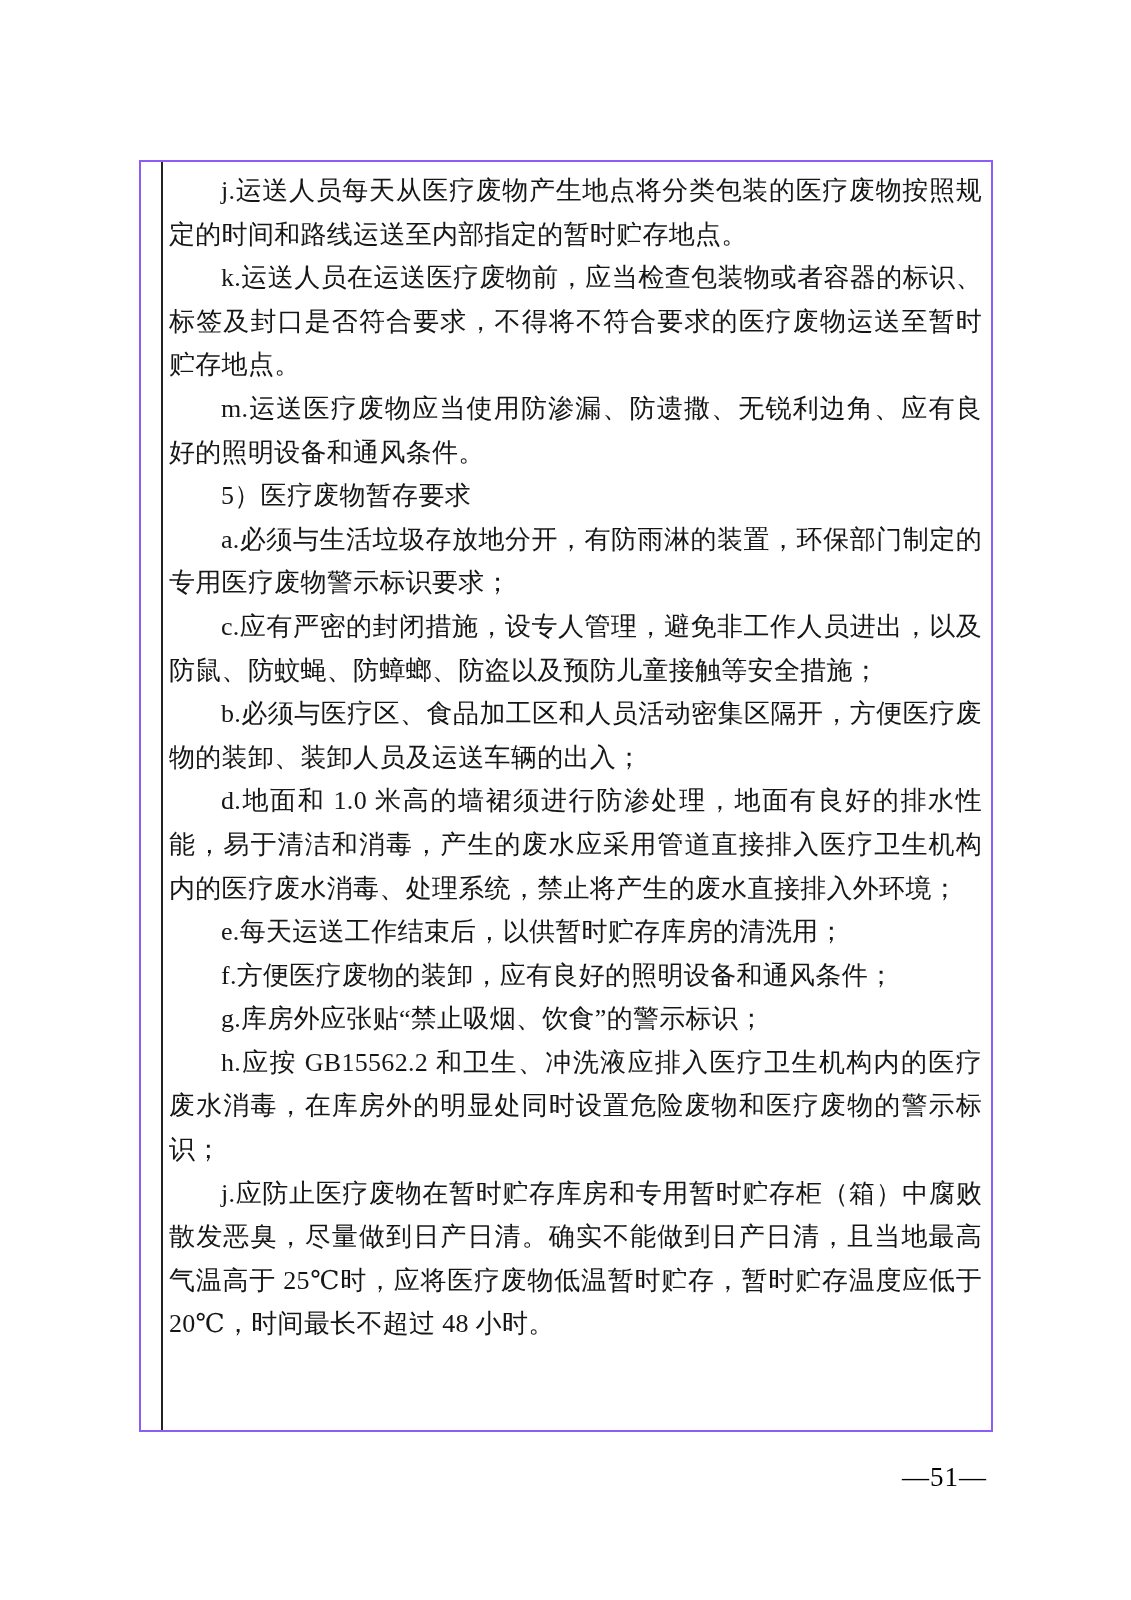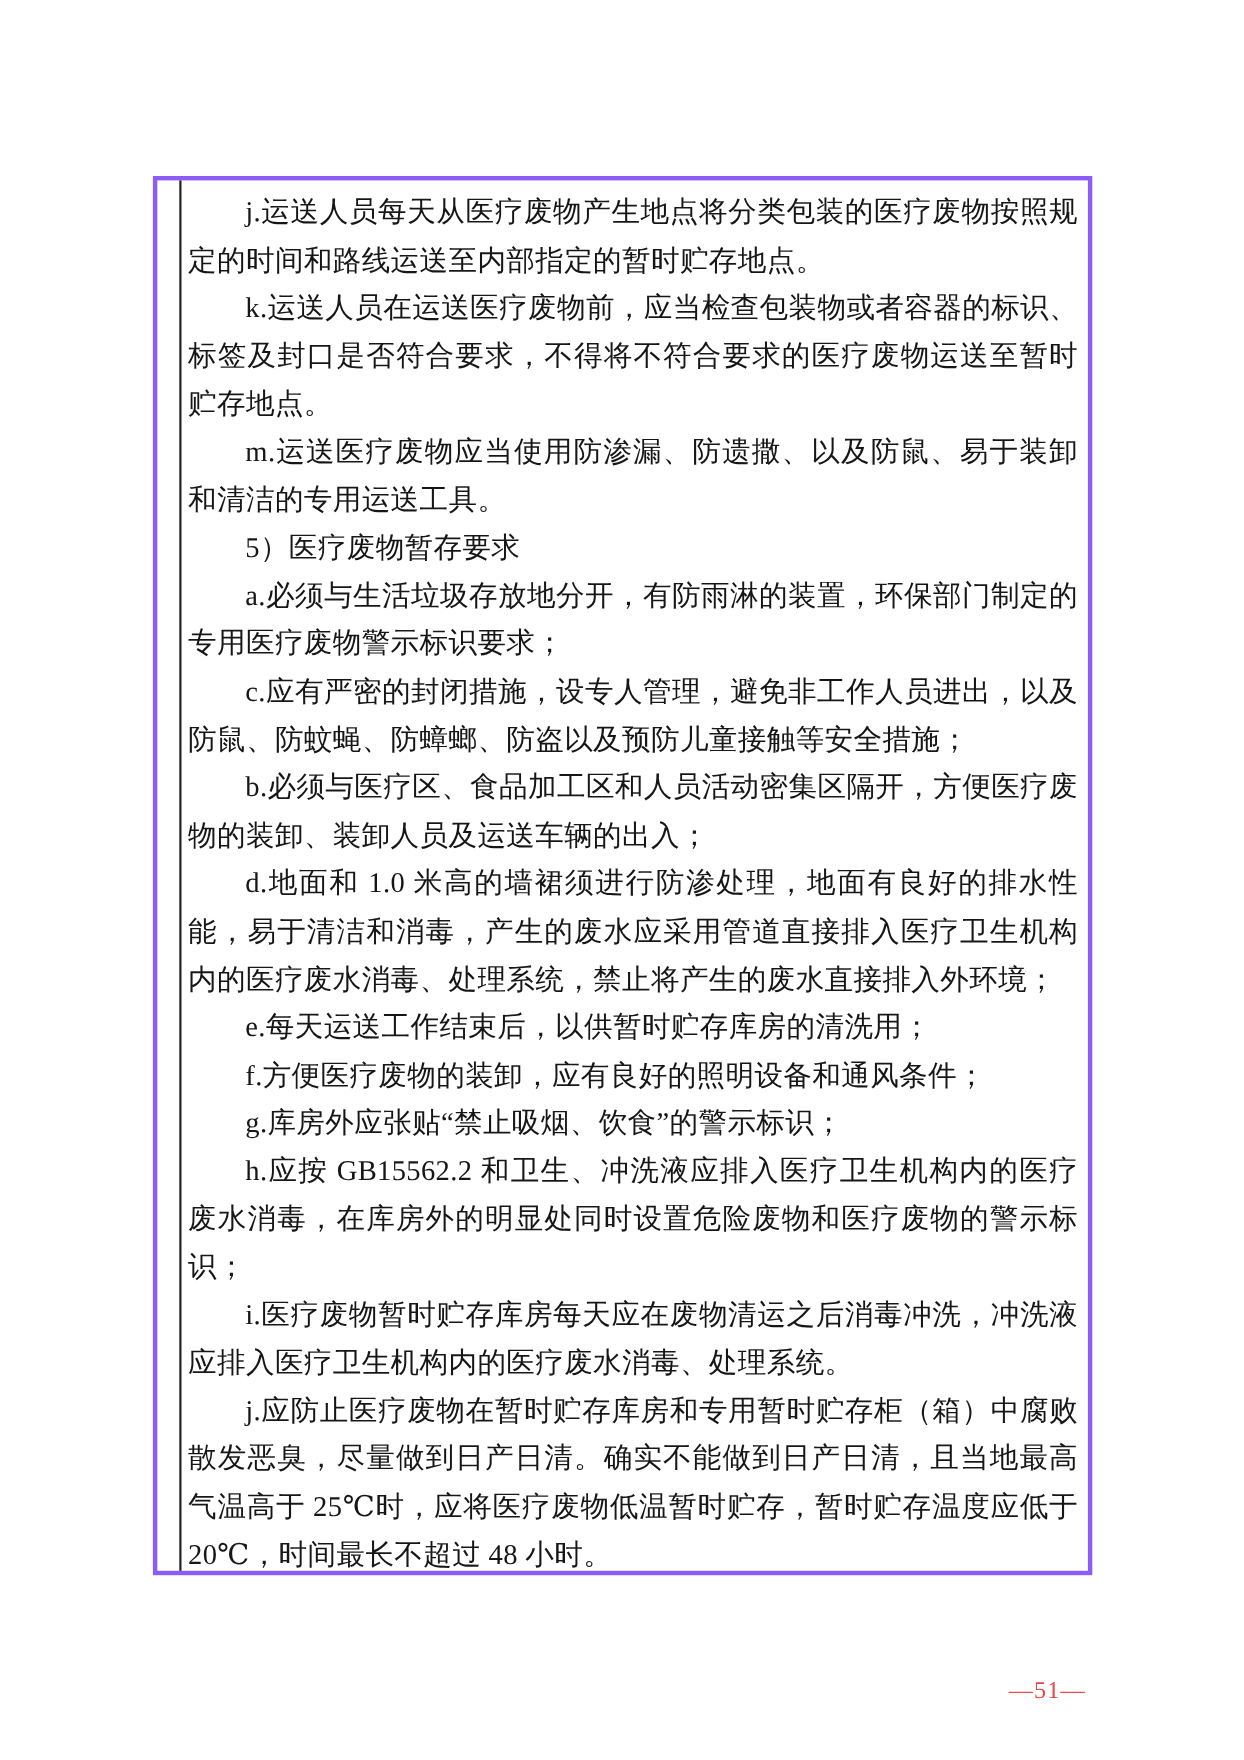--- a/index.html
+++ b/index.html
@@ -17,21 +17,21 @@
     left: 0; top: 0;
     width: 1131px; height: 1600px;
     background: #ffffff;
   }
   .doc-table {
     position: absolute;
     left: 139px;
     top: 160px;
     width: 854px;
     height: 1272px;
-    border: 4px solid #8b5cf6;
+    border: 2px solid #8b5cf6;
     box-sizing: border-box;
     display: flex;
     background: #ffffff;
   }
   .left-col {
     width: 22px;
     border-right: 2px solid #222222;
     box-sizing: border-box;
     flex: 0 0 auto;
   }
@@ -46,48 +46,47 @@
     font-size: 26px;
     line-height: 43.6px;
     color: #161616;
     text-indent: 2em;
     text-align: justify;
     letter-spacing: 0.3px;
     word-break: break-all;
   }
   .page-footer {
     position: absolute;
-    top: 1524px;
+    top: 1462px;
     right: 144px;
-    font-size: 22px;
-    color: #ef4444;
+    font-size: 27px;
+    color: #000000;
     letter-spacing: 1px;
   }
 </style>
 </head>
 <body>
 
 <div class="sheet">
 
   <div class="doc-table">
     <div class="left-col"></div>
     <div class="content-cell">
 
     <p>j.运送人员每天从医疗废物产生地点将分类包装的医疗废物按照规定的时间和路线运送至内部指定的暂时贮存地点。</p>
         <p>k.运送人员在运送医疗废物前，应当检查包装物或者容器的标识、标签及封口是否符合要求，不得将不符合要求的医疗废物运送至暂时贮存地点。</p>
-        <p>m.运送医疗废物应当使用防渗漏、防遗撒、以及防鼠、易于装卸和清洁的专用运送工具。</p>
+        <p>m.运送医疗废物应当使用防渗漏、防遗撒、无锐利边角、应有良好的照明设备和通风条件。</p>
         <p>5）医疗废物暂存要求</p>
         <p>a.必须与生活垃圾存放地分开，有防雨淋的装置，环保部门制定的专用医疗废物警示标识要求；</p>
         <p>c.应有严密的封闭措施，设专人管理，避免非工作人员进出，以及防鼠、防蚊蝇、防蟑螂、防盗以及预防儿童接触等安全措施；</p>
         <p>b.必须与医疗区、食品加工区和人员活动密集区隔开，方便医疗废物的装卸、装卸人员及运送车辆的出入；</p>
         <p>d.地面和 1.0 米高的墙裙须进行防渗处理，地面有良好的排水性能，易于清洁和消毒，产生的废水应采用管道直接排入医疗卫生机构内的医疗废水消毒、处理系统，禁止将产生的废水直接排入外环境；</p>
         <p>e.每天运送工作结束后，以供暂时贮存库房的清洗用；</p>
         <p>f.方便医疗废物的装卸，应有良好的照明设备和通风条件；</p>
         <p>g.库房外应张贴“禁止吸烟、饮食”的警示标识；</p>
         <p>h.应按 GB15562.2 和卫生、冲洗液应排入医疗卫生机构内的医疗废水消毒，在库房外的明显处同时设置危险废物和医疗废物的警示标识；</p>
-        <p>i.医疗废物暂时贮存库房每天应在废物清运之后消毒冲洗，冲洗液应排入医疗卫生机构内的医疗废水消毒、处理系统。</p>
         <p>j.应防止医疗废物在暂时贮存库房和专用暂时贮存柜（箱）中腐败散发恶臭，尽量做到日产日清。确实不能做到日产日清，且当地最高气温高于 25℃时，应将医疗废物低温暂时贮存，暂时贮存温度应低于 20℃，时间最长不超过 48 小时。</p>
       </div>
   </div>
 
   <div class="page-footer">—51—</div>
 
 </div>
 
 </body></html>

